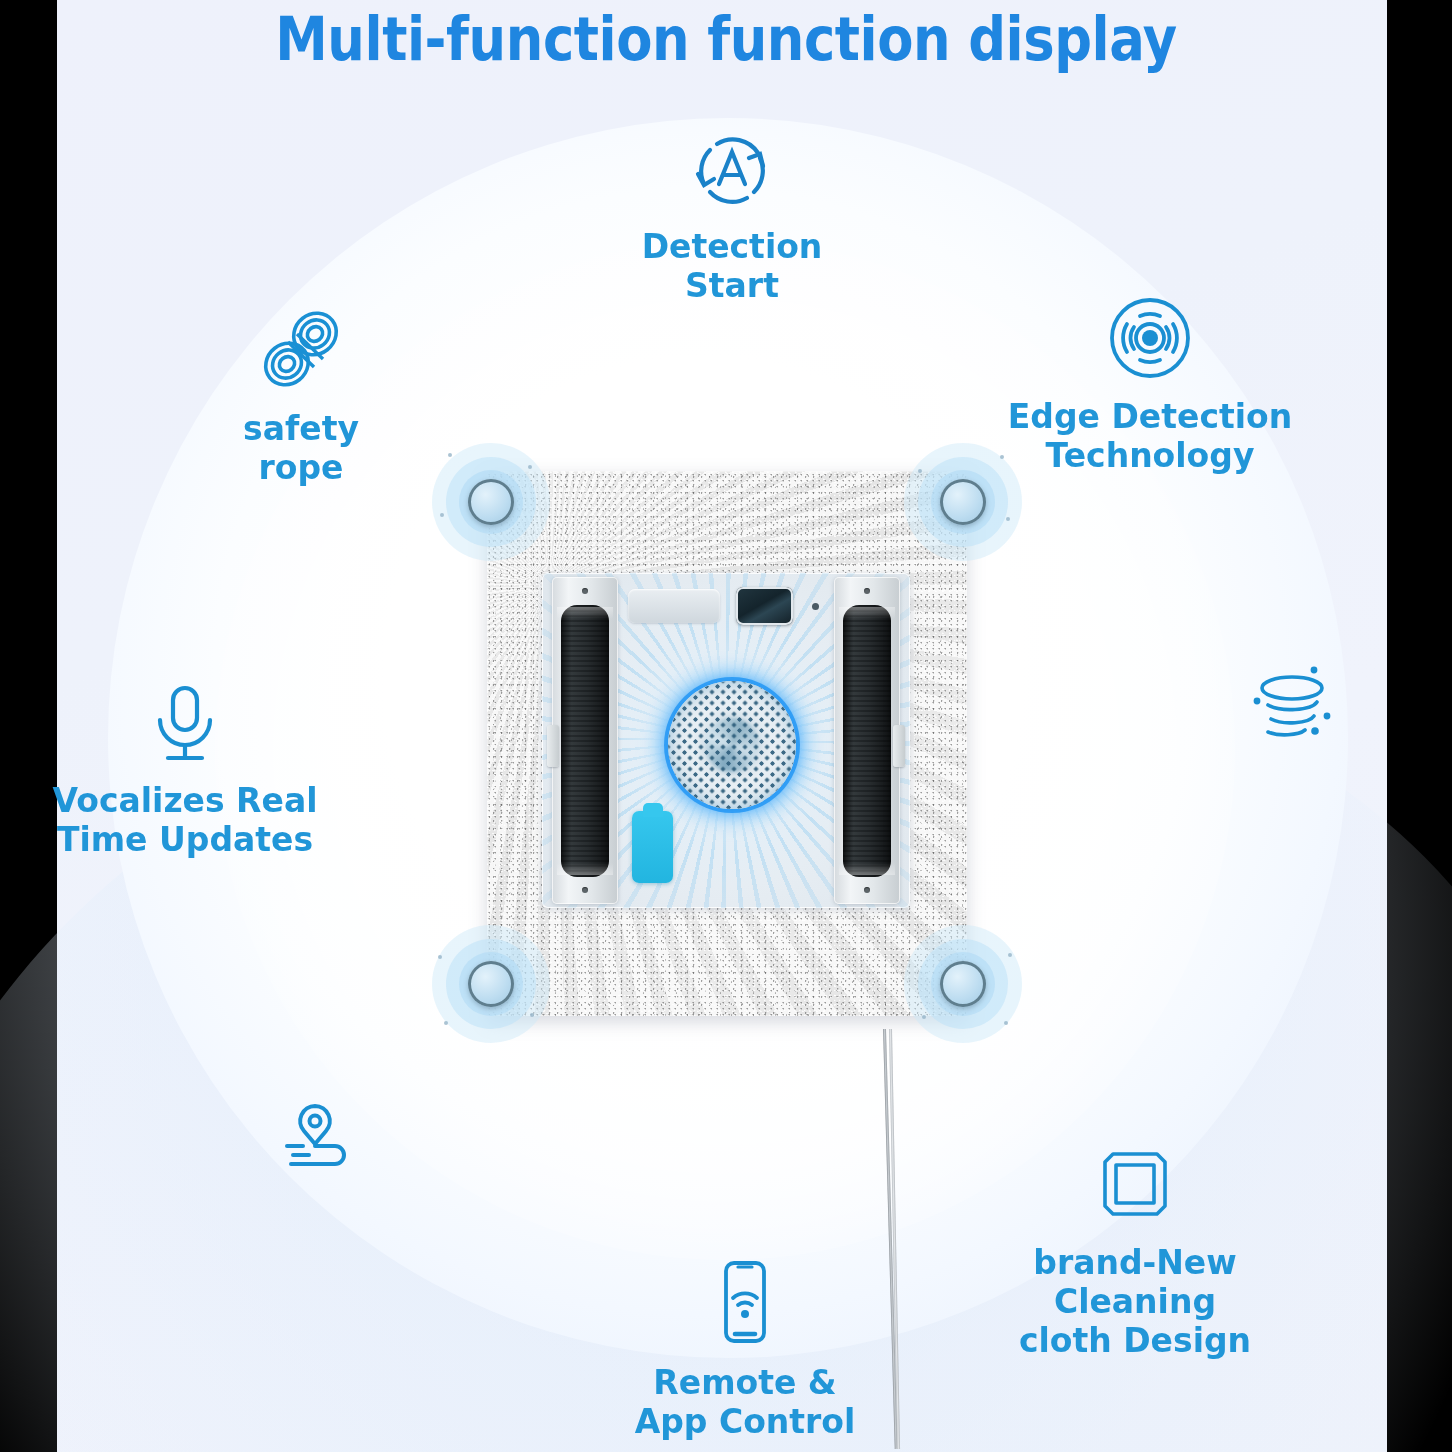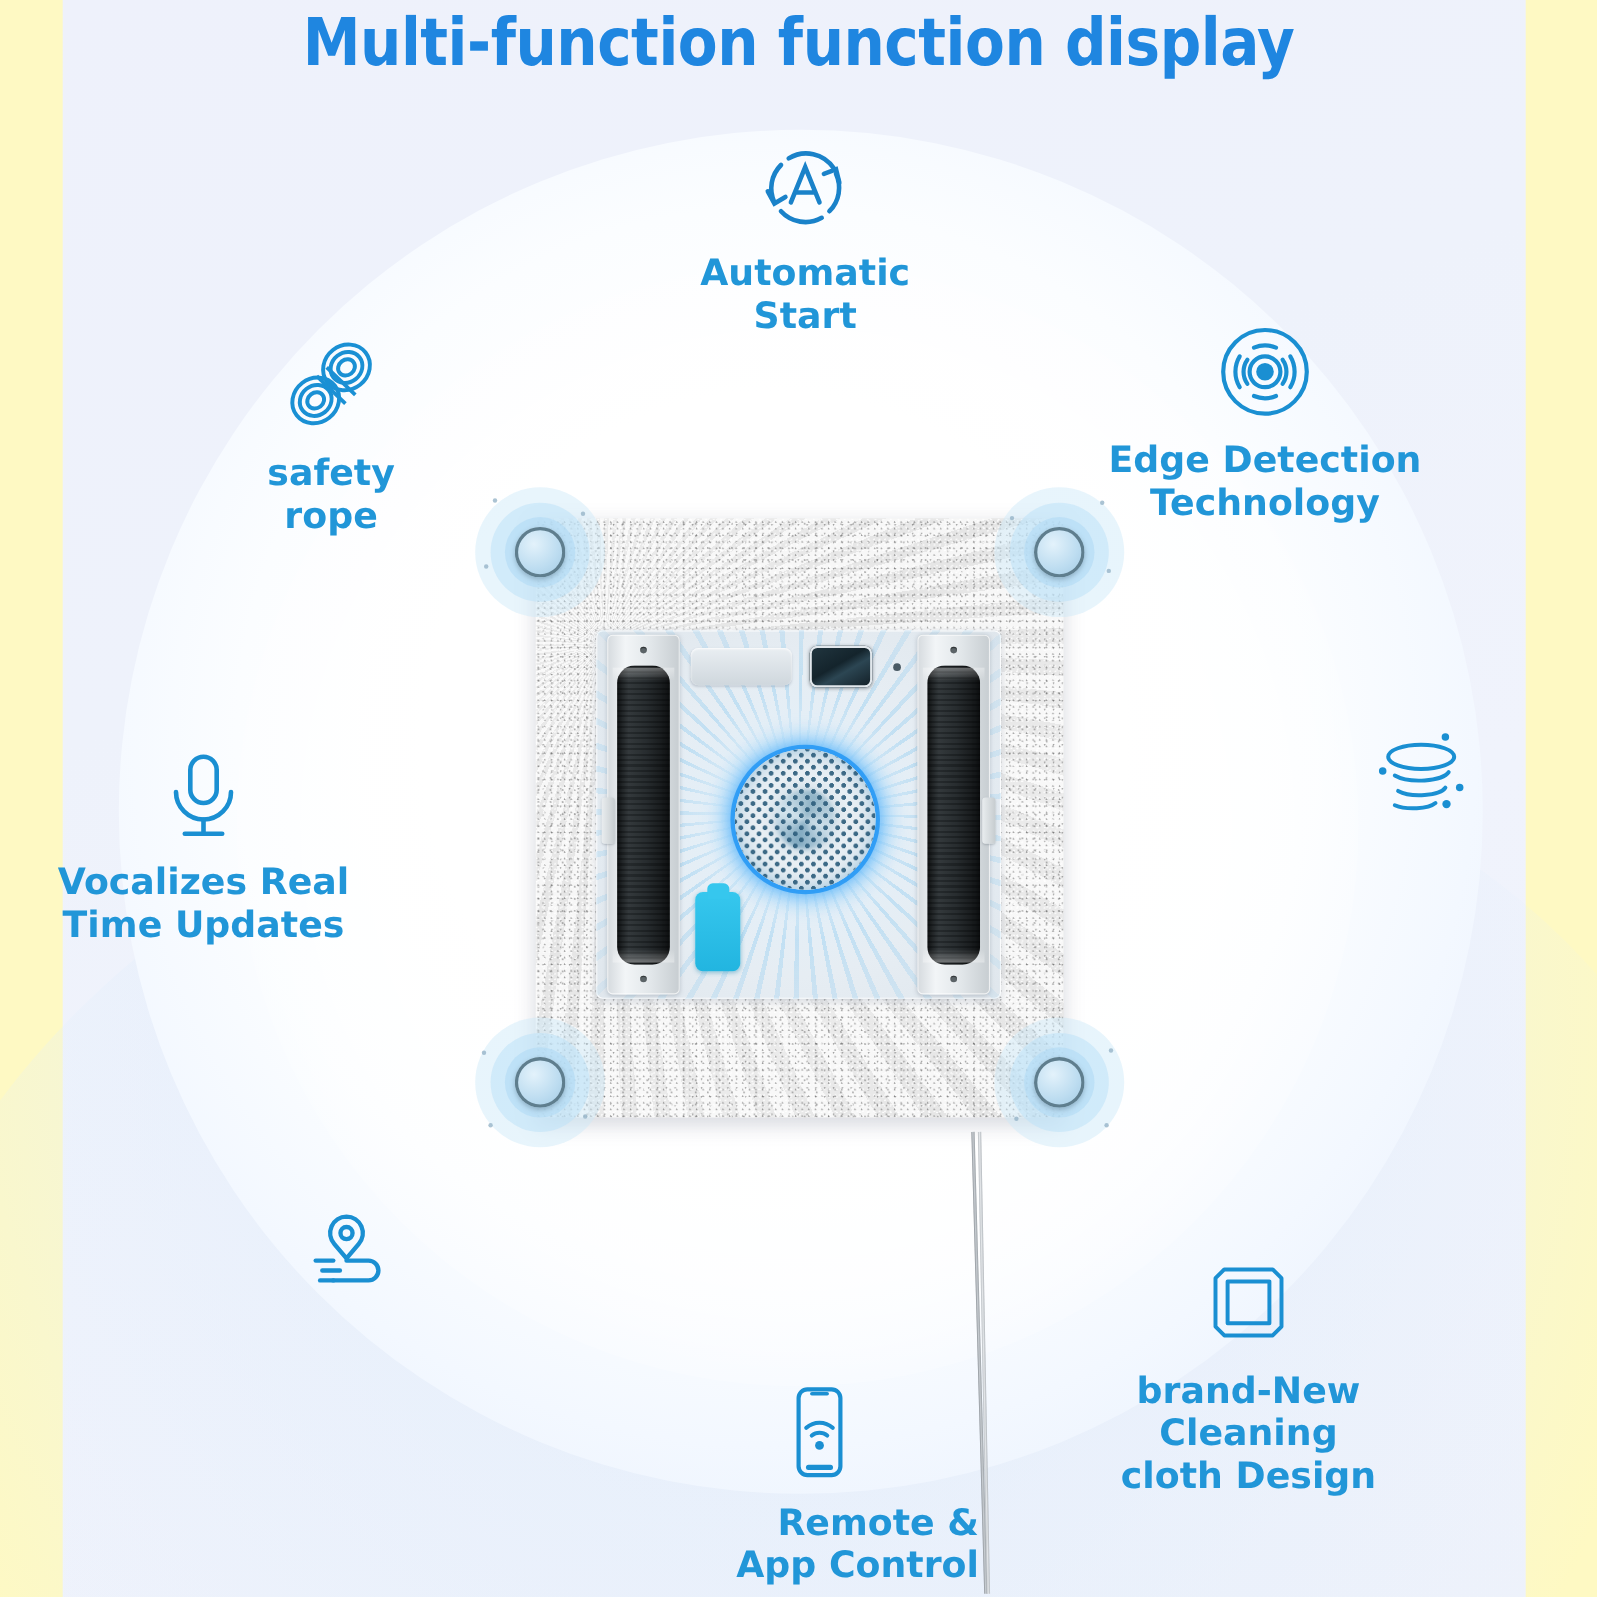--- a/index.html
+++ b/index.html
@@ -3,21 +3,21 @@
 <meta charset="utf-8">
 <style>
   html,body{margin:0;padding:0;}
   body{
     width:1452px;height:1452px;overflow:hidden;
     background:#ffffff;
     font-family:"Liberation Sans", sans-serif;
   }
   #stage{
     position:relative;width:1452px;height:1452px;
-    background:#fef9c3;overflow:hidden;
+    background:#000000;overflow:hidden;
   }
   
   .canvas-bg{
     position:absolute;left:57px;top:0;width:1330px;height:1452px;
     background:linear-gradient(160deg,#eef1fb 0%,#eef2fb 35%,#f0f3fc 60%,#eef2fb 100%);
   }
   
   .halo{
     position:absolute;left:108px;top:118px;width:1240px;height:1240px;
     border-radius:50%;
@@ -65,21 +65,21 @@
   .f-edge .lbl{font-size:33px;margin-top:11px;}
   .f-voice  {left:20px;top:680px;width:330px;}
   .f-voice .lbl{font-size:33px;}
   .f-suction{left:1130px;top:660px;width:320px;}
   .f-suction .lbl{font-size:33px;}
   .f-path   {left:150px;top:1098px;width:330px;}
   .f-path .lbl{font-size:33px;}
   .f-cloth  {left:950px;top:1142px;width:370px;}
   .f-cloth .lbl{font-size:33px;}
   .f-remote {left:600px;top:1258px;width:290px;}
-  .f-remote .lbl{font-size:33px;text-align:right;}
+  .f-remote .lbl{font-size:33px;}
 
   
   #product{position:absolute;left:432px;top:443px;width:590px;height:600px;}
 
   .pad{
     position:absolute;left:55px;top:28px;width:480px;height:545px;
     border-radius:5px;
     background:
       repeating-conic-gradient(from 0deg at 13% 21%, #c9c9c9 0deg 2deg, #ededed 2deg 4deg),
       linear-gradient(135deg,#d2d2d2,#c2c2c2 40%,#cfcfcf 70%,#bdbdbd);
@@ -259,21 +259,21 @@
           <path d="M20 56 A30 30 0 0 1 26 22"></path>
           <path d="M33 16 A30 30 0 0 1 74 25"></path>
           <path d="M76 30 A30 30 0 0 1 70 64"></path>
           <path d="M63 70 A30 30 0 0 1 26 64"></path>
           <path d="M14 46 l6 11 10 -6"></path>
           <path d="M79 38 l-3 -12 -11 4"></path>
           <path d="M35 56 L48 24 L61 56 M39 47 L57 47"></path>
         </g>
       </svg>
     </span>
-    <span class="lbl">Automatic
+    <span class="lbl">Detection
 Start</span>
   </div>
 
   <div class="feat f-rope">
     <span class="ico">
       <svg width="96" height="92" viewBox="0 0 96 92">
         <g fill="none" stroke="#1a90d4" stroke-width="3.6">
           <g transform="rotate(-38 62 30)">
             <ellipse cx="62" cy="30" rx="22" ry="20"></ellipse>
             <ellipse cx="62" cy="30" rx="15" ry="13.5"></ellipse>

